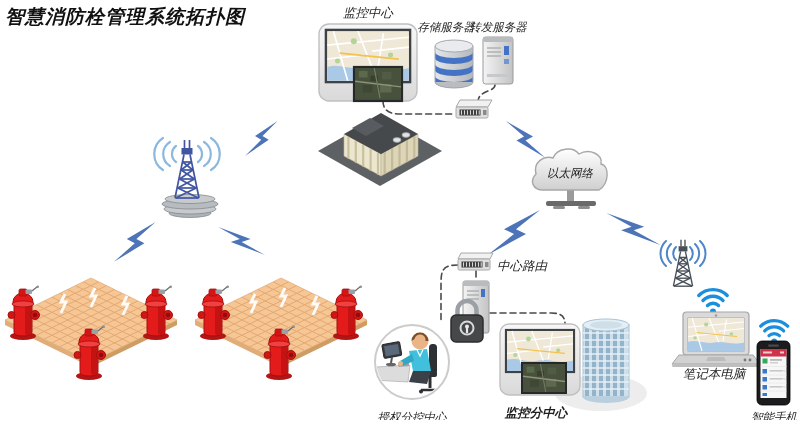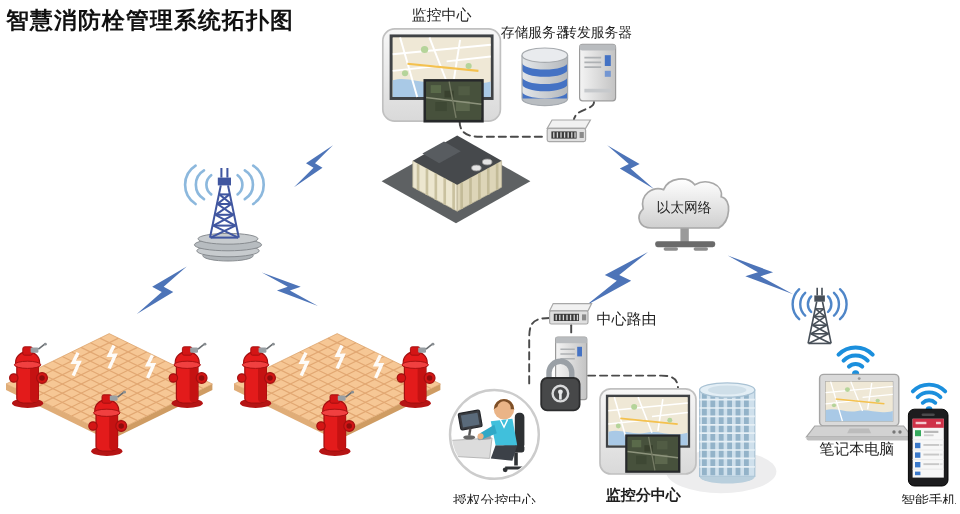--- a/index.html
+++ b/index.html
@@ -1,17 +1,17 @@
 <!DOCTYPE html>
 <html><head>
 <meta charset="utf-8">
 <style>
   html,body{margin:0;padding:0;background:#ffffff;}
   .stage{position:relative;width:800px;height:420px;background:#ffffff;overflow:hidden;
-         font-family:"Liberation Sans","DejaVu Sans",sans-serif;}
+         font-family:"Liberation Sans","DejaVu Sans",sans-serif;font-style:italic;}
   .title{position:absolute;left:5px;top:4px;font-size:19px;font-weight:bold;color:#111;
          letter-spacing:1px;}
   svg text{font-family:"Liberation Sans","DejaVu Sans",sans-serif;fill:#1f1f1f;}
   .lbl{font-size:11.5px;}
   .lbl-md{font-size:12.5px;}
   .lbl-bold{font-size:12.5px;font-weight:bold;}
   .dash{fill:none;stroke:#4a4a4a;stroke-width:1.6;stroke-dasharray:6 4;stroke-linecap:round;}
 </style>
 </head>
 <body>

